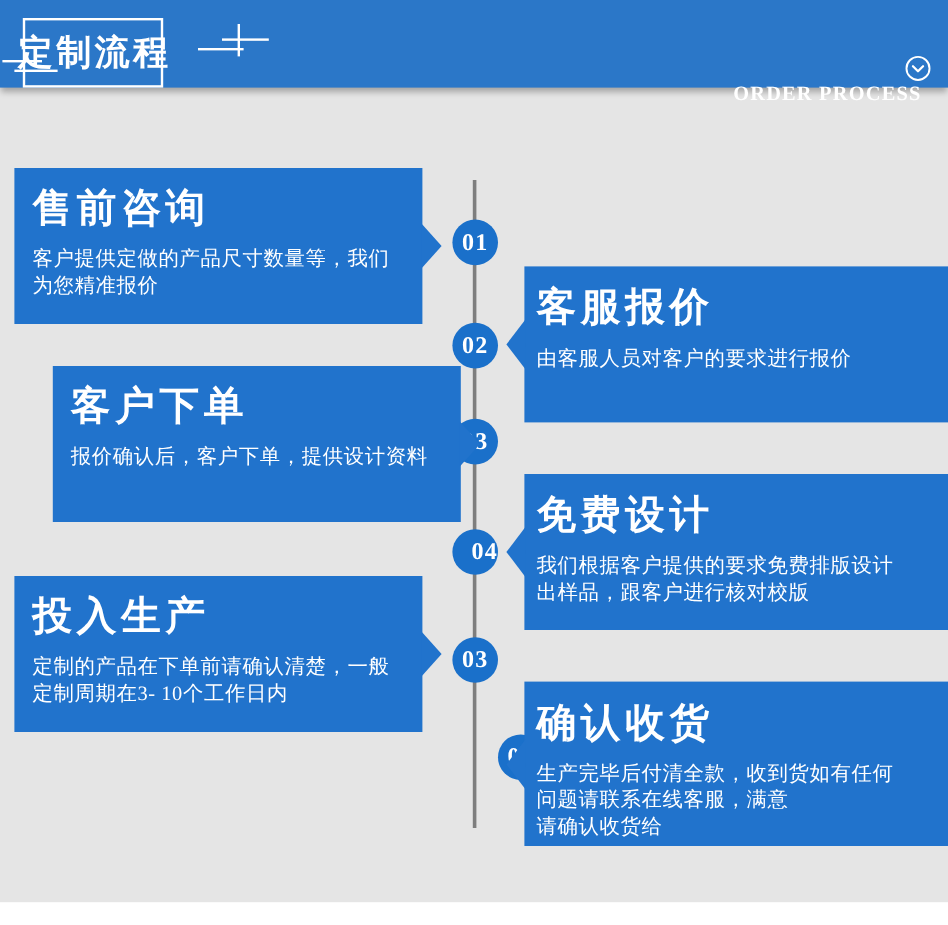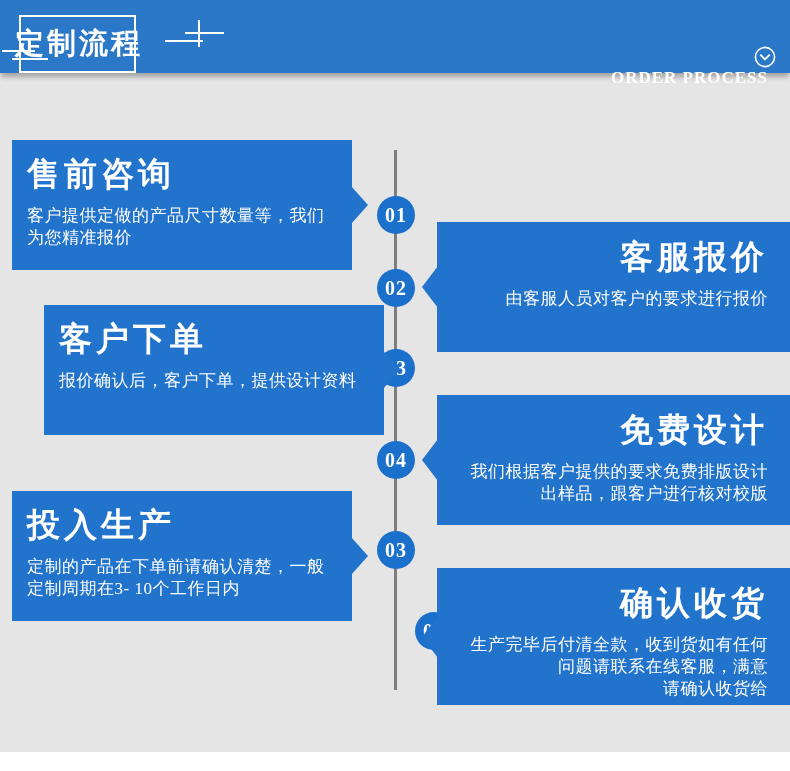--- a/index.html
+++ b/index.html
@@ -58,21 +58,21 @@
   }
   .step-box .s-title{
     font-size:33px;font-weight:bold;letter-spacing:4px;line-height:1.25;
     white-space:nowrap;
   }
   .step-box .s-desc{
     font-size:17px;line-height:1.28;letter-spacing:.5px;
     white-space:pre-line;margin-top:10px;
   }
   .box-left{left:12px;width:340px;padding:14px 8px 0 15px;text-align:left;}
-  .box-right{left:437px;width:353px;padding:15px 22px 0 10px;text-align:right;}
+  .box-right{left:437px;width:353px;padding:15px 22px 0 10px;text-align:left;}
 
   .box-left::after{
     content:"";position:absolute;right:-16px;top:50%;transform:translateY(-50%);
     width:0;height:0;
     border-top:19px solid transparent;border-bottom:19px solid transparent;
     border-left:17px solid #2173cc;
   }
   .box-right::after{
     content:"";position:absolute;left:-15px;top:50%;transform:translateY(-50%);
     width:0;height:0;
@@ -101,30 +101,30 @@
     <div class="chevron-wrap">
       <svg width="22" height="22" viewBox="0 0 22 22">
         <circle cx="11" cy="11" r="9.6" fill="none" stroke="#ffffff" stroke-width="1.6"></circle>
         <path d="M6.8 9.2 L11 13.4 L15.2 9.2" fill="none" stroke="#ffffff" stroke-width="1.9" stroke-linecap="round" stroke-linejoin="round"></path>
       </svg>
     </div>
   </div>
 
   <div class="tl-line"></div>
 
-  <div class="tl-node" style="top:196px;">
+  <div class="tl-node" style="top:183px;">
       <span>01</span>
     </div>
   <div class="tl-node" style="top:269px;">
       <span>02</span>
     </div>
   <div class="tl-node" style="top:349px;">
       <span>03</span>
     </div>
-  <div class="tl-node" style="top:441px;">
+  <div class="tl-node" style="top:441px;justify-content:flex-end;">
       <span>04</span>
     </div>
   <div class="tl-node" style="top:531px;">
       <span>03</span>
     </div>
   <div class="tl-node" style="top:612px;margin-left:38px;">
       <span>06</span>
     </div>
 
   <div class="step-box box-left" style="top:140px;height:130px;">
@@ -142,21 +142,21 @@
     <div class="s-title">客户下单</div>
     <div class="s-desc">报价确认后，客户下单，提供设计资料</div>
   </div>
 
   <div class="step-box box-right" style="top:395px;height:130px;">
     <div class="s-title">免费设计</div>
     <div class="s-desc">我们根据客户提供的要求免费排版设计
 出样品，跟客户进行核对校版</div>
   </div>
 
-  <div class="step-box box-left" style="top:491px;height:130px;">
+  <div class="step-box box-left" style="top:480px;height:130px;">
     <div class="s-title">投入生产</div>
     <div class="s-desc">定制的产品在下单前请确认清楚，一般
 定制周期在3- 10个工作日内</div>
   </div>
 
   <div class="step-box box-right" style="top:568px;height:137px;">
     <div class="s-title">确认收货</div>
     <div class="s-desc">生产完毕后付清全款，收到货如有任何
 问题请联系在线客服，满意
 请确认收货给</div>

